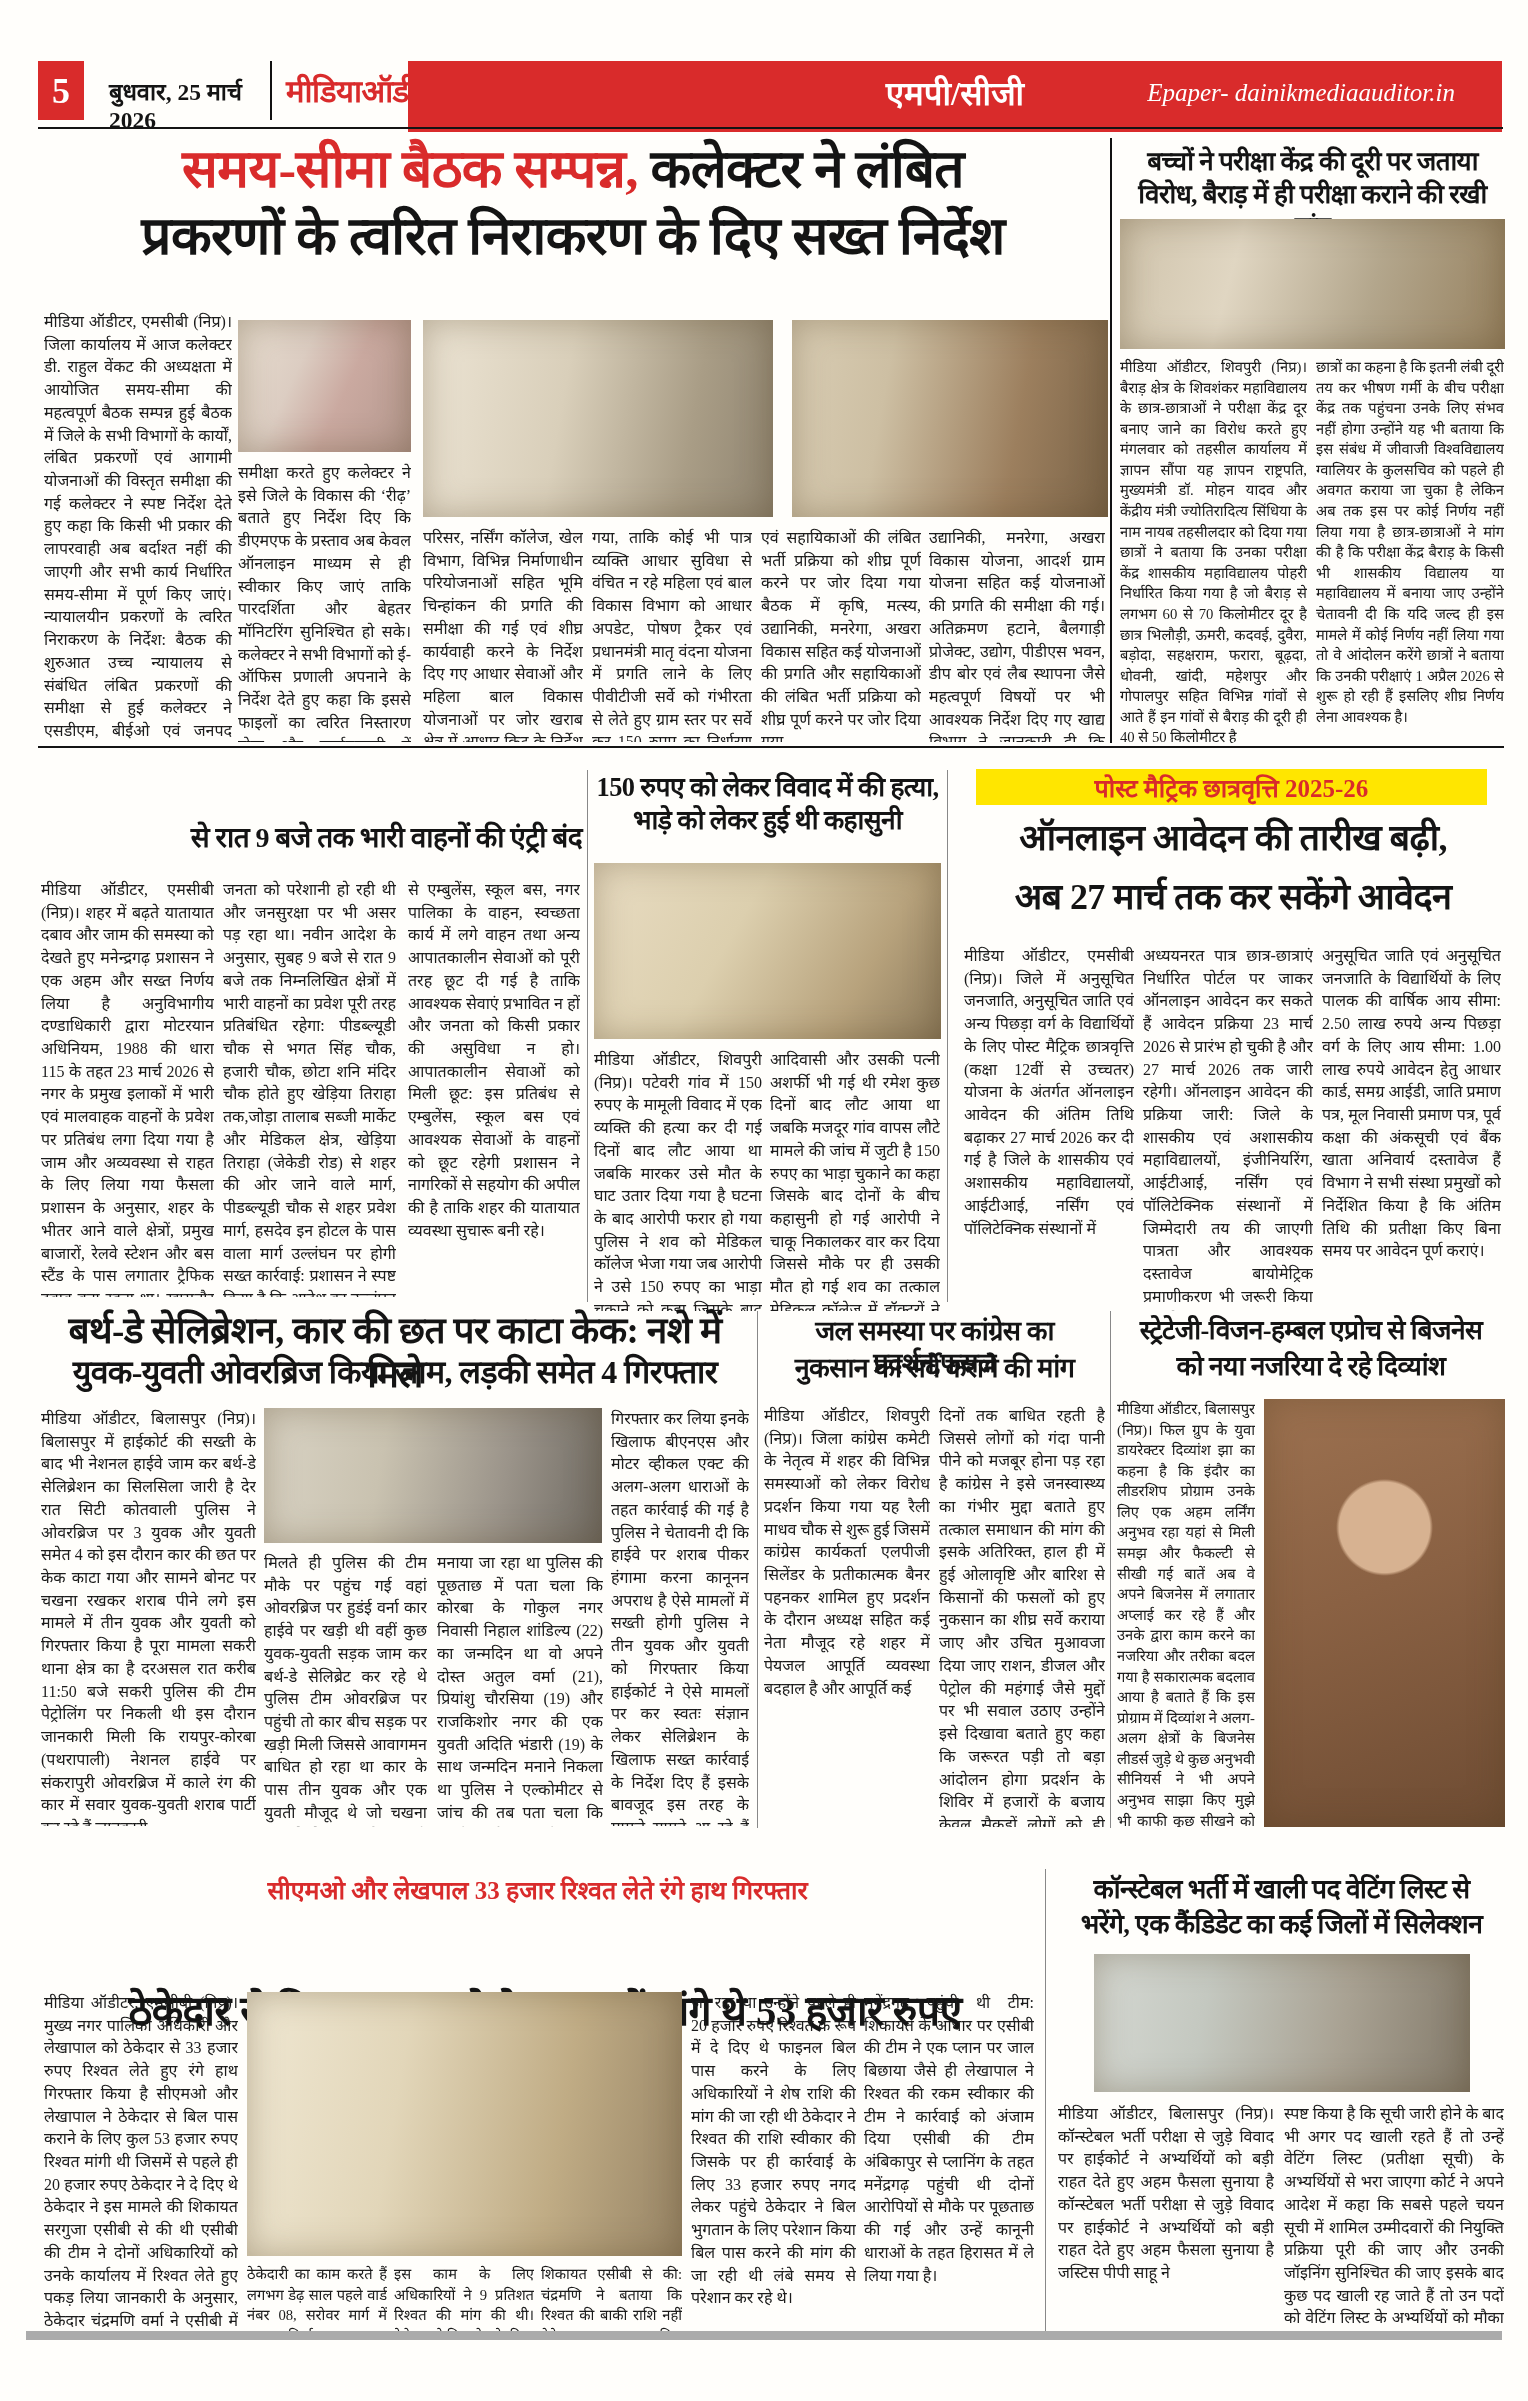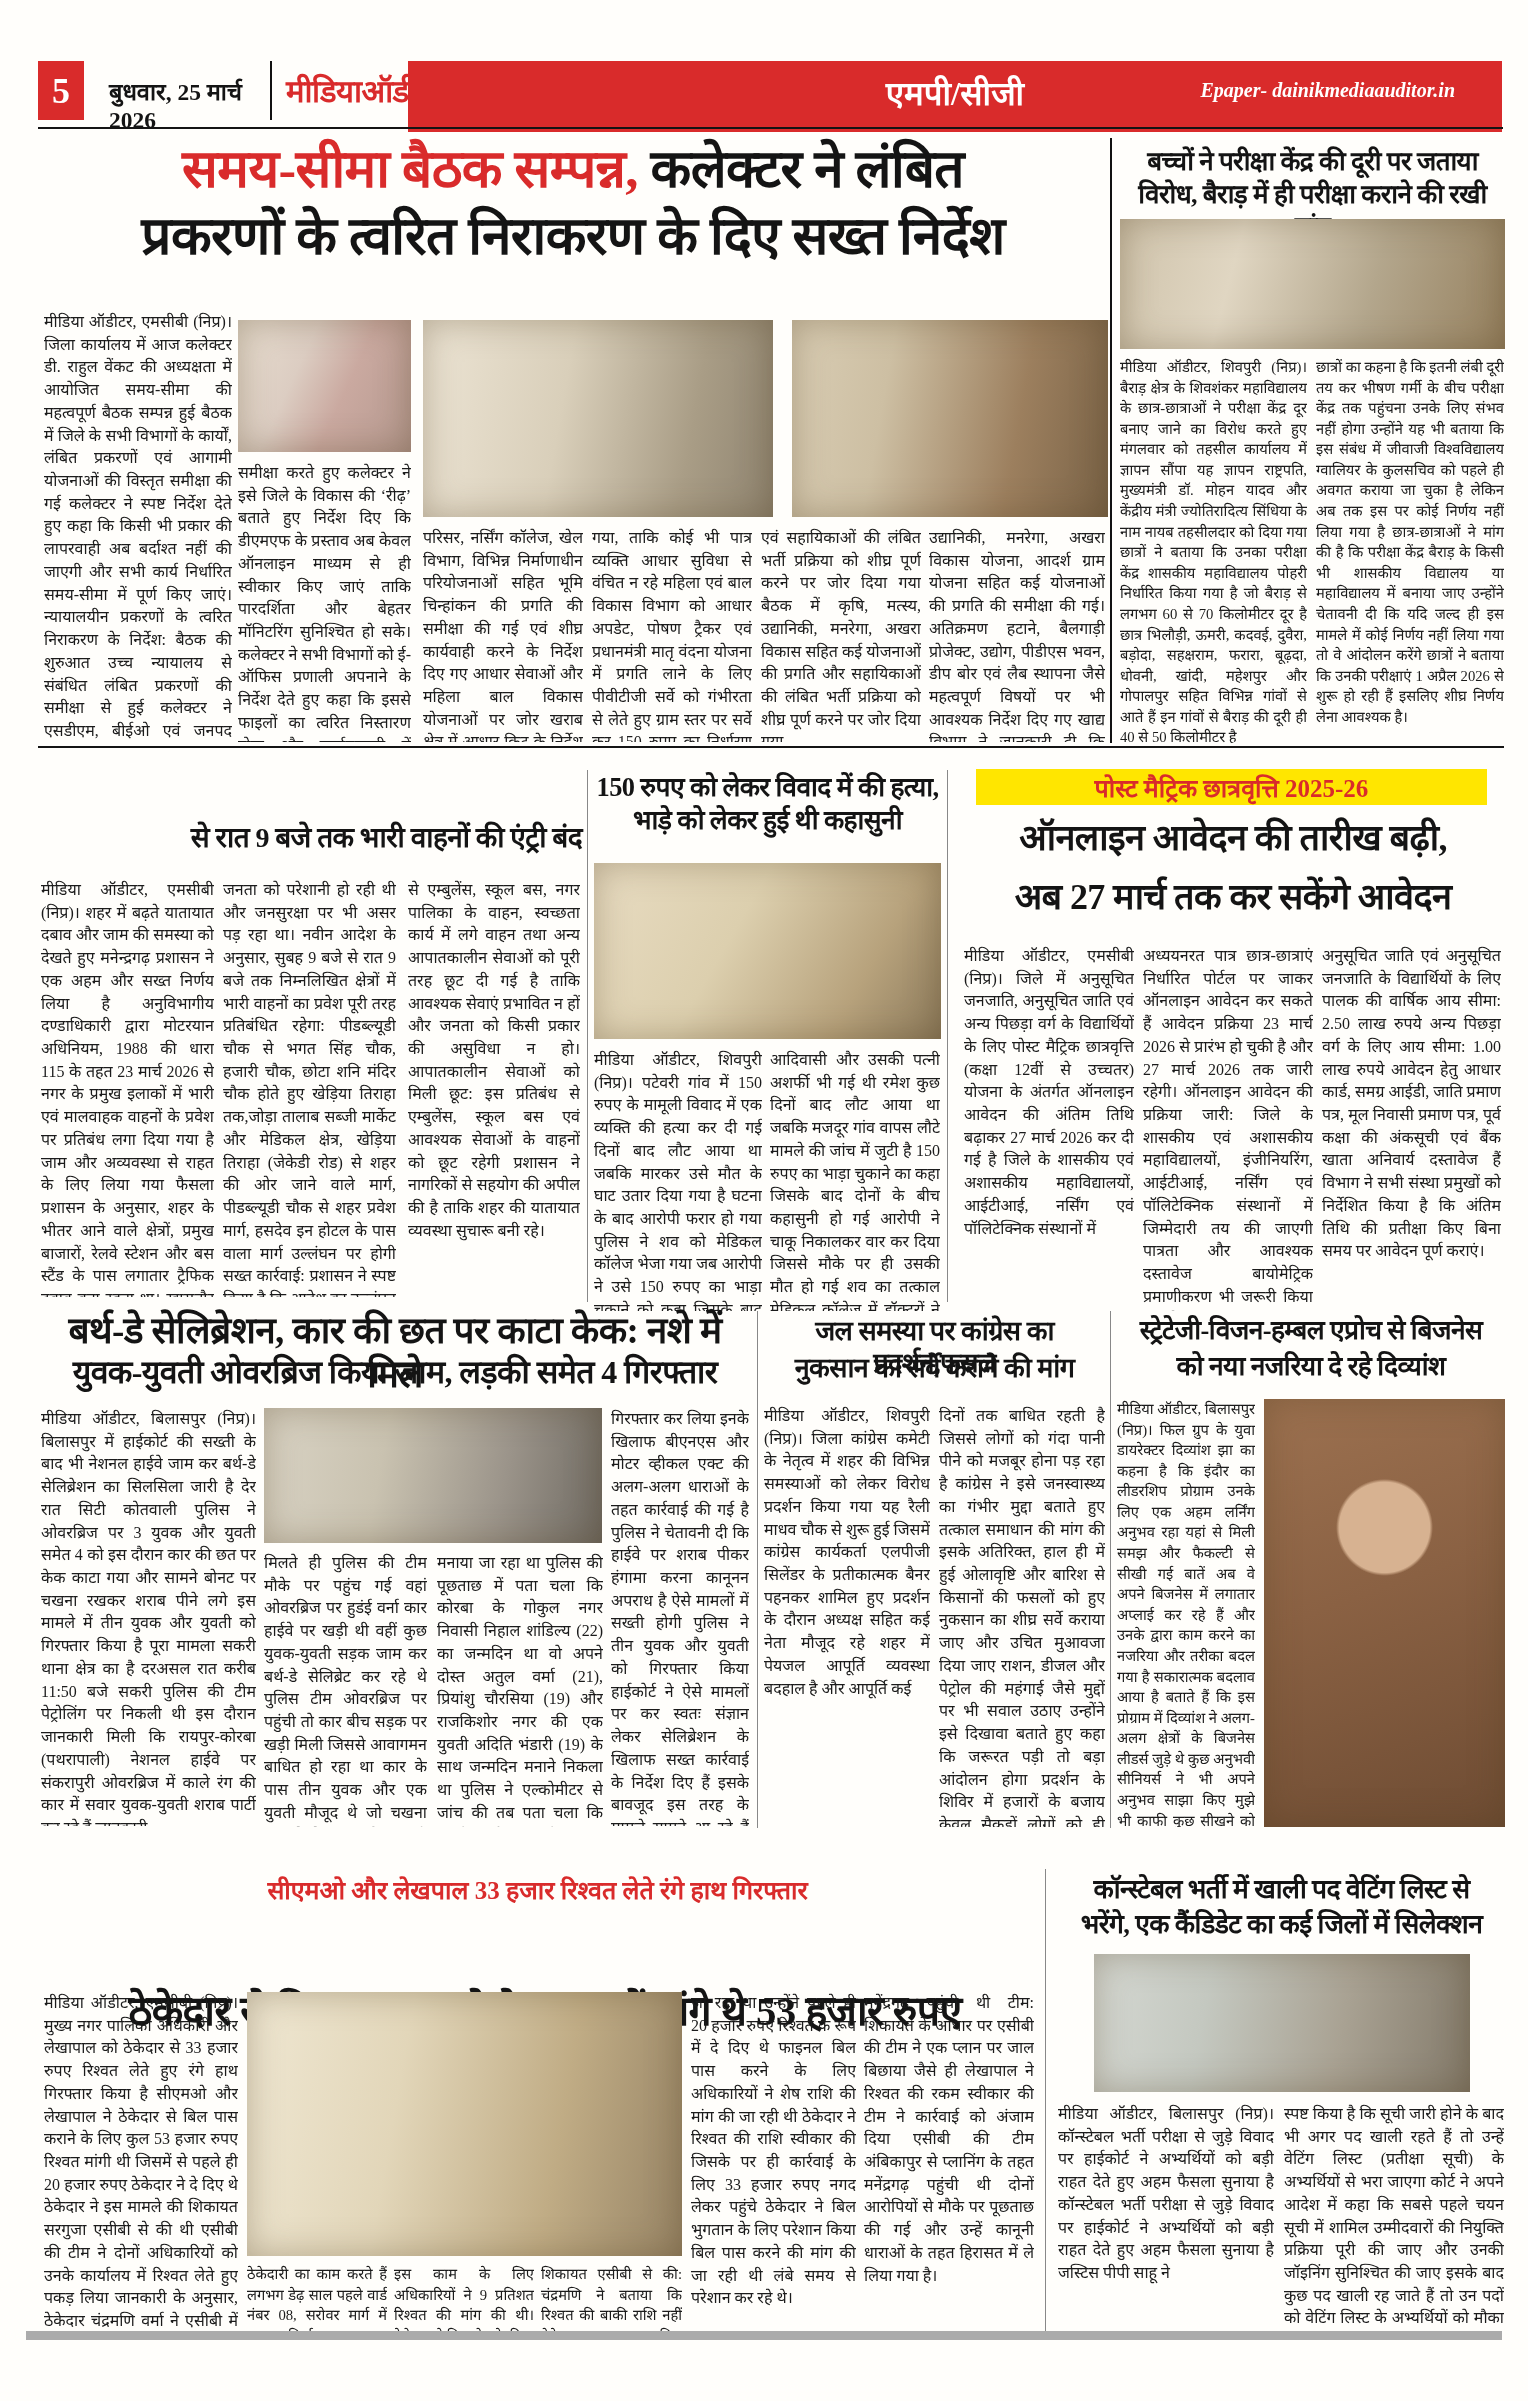--- a/index.html
+++ b/index.html
@@ -32,21 +32,21 @@
 <div class="page">
 
   <div class="abs" style="left:38px;top:61px;width:46px;height:59px;background:var(--red);display:flex;align-items:center;justify-content:center;">
     <span style="color:#fff;font-size:36px;font-weight:700;">5</span>
   </div>
   <div class="abs" style="left:109px;top:75px;width:176px;font-size:23.5px;font-weight:700;">बुधवार, 25 मार्च 2026</div>
   <div class="abs vline" style="left:270px;top:61px;width:1.8px;height:59px;background:#111;"></div>
   <div class="abs" style="left:286px;top:69px;width:123px;font-size:31px;font-weight:700;color:var(--red);letter-spacing:-0.6px;">मीडियाऑडीटर</div>
   <div class="abs" style="left:408px;top:61px;width:1094px;height:71px;background:var(--red);">
     <span class="abs" style="left:0;right:0;top:9.4px;text-align:center;color:#fff;font-size:33px;font-weight:700;">एमपी/सीजी</span>
-    <span class="abs" style="right:47px;top:17.6px;color:#fff;font-size:20px;font-style:italic;font-weight:700;">Epaper- dainikmediaauditor.in</span>
+    <span class="abs" style="right:47px;top:17.6px;color:#fff;font-size:25px;font-style:italic;font-weight:400;">Epaper- dainikmediaauditor.in</span>
   </div>
   <div class="abs rule" style="left:38px;top:127px;width:1465px;height:1.8px;"></div>
 
   <div class="abs hl" style="left:38px;top:140px;width:1070px;font-size:53px;line-height:1.12;">
     <span class="red">समय-सीमा बैठक सम्पन्न,</span><span> कलेक्टर ने लंबित</span>
   </div>
   <div class="abs hl" style="left:38px;top:207px;width:1070px;font-size:53px;line-height:1.12;">प्रकरणों के त्वरित निराकरण के दिए सख्त निर्देश</div>
 
   <div class="abs body-txt" style="left:44px;top:311px;width:188px;height:430px;">मीडिया ऑडीटर, एमसीबी (निप्र)। जिला कार्यालय में आज कलेक्टर डी. राहुल वेंकट की अध्यक्षता में आयोजित समय-सीमा की महत्वपूर्ण बैठक सम्पन्न हुई बैठक में जिले के सभी विभागों के कार्यों, लंबित प्रकरणों एवं आगामी योजनाओं की विस्तृत समीक्षा की गई कलेक्टर ने स्पष्ट निर्देश देते हुए कहा कि किसी भी प्रकार की लापरवाही अब बर्दाश्त नहीं की जाएगी और सभी कार्य निर्धारित समय-सीमा में पूर्ण किए जाएं। न्यायालयीन प्रकरणों के त्वरित निराकरण के निर्देश: बैठक की शुरुआत उच्च न्यायालय से संबंधित लंबित प्रकरणों की समीक्षा से हुई कलेक्टर ने एसडीएम, बीईओ एवं जनपद सीईओ को इन मामलों का प्राथमिकता के साथ शीघ्र निराकरण करने के निर्देश दिए उन्होंने कहा कि न्यायालयीन मामलों में देरी प्रशासन की कार्यप्रणाली पर प्रश्नचिह्न लगाती है डीएमएफ मद से स्वीकृत कार्यों की समीक्षा भी पूर्ण किए जाएं।</div>
   <div class="abs photo ph-collector" style="left:238px;top:320px;width:173px;height:132px;"></div>

